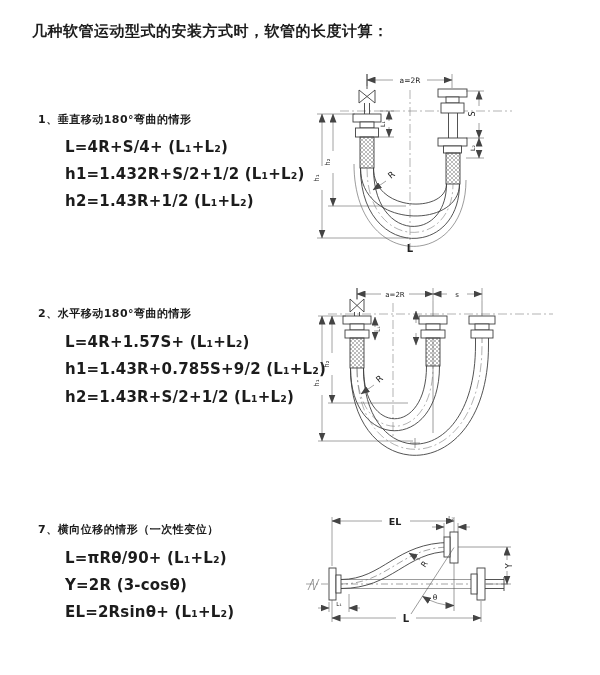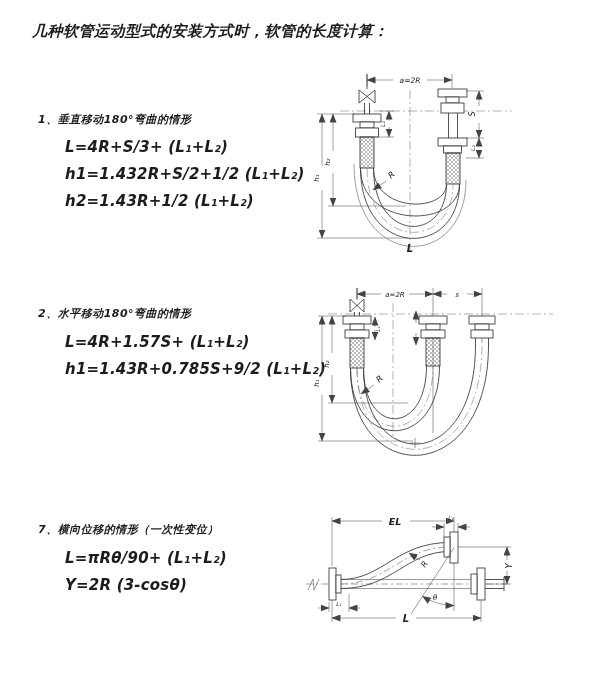--- a/index.html
+++ b/index.html
@@ -1,51 +1,53 @@
 <!DOCTYPE html>
 <html><head>
 <meta charset="utf-8">
 <style>
   html,body{margin:0;padding:0;}
   body{
     width:600px;height:675px;position:relative;background:#ffffff;
     font-family:"DejaVu Sans","Liberation Sans",sans-serif;color:#1c1c1c;overflow:hidden;
   }
-  .page{position:absolute;inset:0;background:#fff;font-style:italic;}
+  .page{position:absolute;inset:0;background:#fff;}
   .title{position:absolute;left:32px;top:22px;font-size:15px;font-weight:700;letter-spacing:.5px;}
   .heading{position:absolute;left:38px;font-size:11px;font-weight:700;letter-spacing:.5px;}
   .formula{position:absolute;left:65px;font-size:15px;font-weight:700;letter-spacing:.2px;}
   .diag{position:absolute;}
   svg text{fill:#222;font-family:"DejaVu Sans","Liberation Sans",sans-serif;}
   svg .geo{stroke:#3f3f3f;fill:none;stroke-width:.9;}
   svg .geof{stroke:#3f3f3f;fill:#ffffff;stroke-width:.9;}
   svg .thin{stroke:#4a4a4a;fill:none;stroke-width:.55;}
   svg .dim{stroke:#555;fill:none;stroke-width:.55;}
   svg .cl{stroke:#666;fill:none;stroke-width:.5;stroke-dasharray:9 3 2 3;}
   svg .cla{stroke:#666;fill:none;stroke-width:.6;stroke-dasharray:7 3 2 3;}
 </style>
 </head>
 <body>
 
 <div class="page">
 
   <div class="title">几种软管运动型式的安装方式时，软管的长度计算：</div>
 
   <div class="heading" style="top:112px">1、垂直移动180°弯曲的情形</div>
-  <div class="formula" style="top:138px">L=4R+S/3+ (L₁+L₂)</div>
+  <div class="formula" style="top:138px">L=4R+S/4+ (L₁+L₂)</div>
   <div class="formula" style="top:165px">h1=1.432R+S/2+1/2 (L₁+L₂)</div>
   <div class="formula" style="top:192px">h2=1.43R+1/2 (L₁+L₂)</div>
 
   <div class="heading" style="top:306px">2、水平移动180°弯曲的情形</div>
   <div class="formula" style="top:333px">L=4R+1.57S+ (L₁+L₂)</div>
   <div class="formula" style="top:360px">h1=1.43R+0.785S+9/2 (L₁+L₂)</div>
+  <div class="formula" style="top:388px">h2=1.43R+S/2+1/2 (L₁+L₂)</div>
 
   <div class="heading" style="top:522px">7、横向位移的情形（一次性变位）</div>
   <div class="formula" style="top:549px">L=πRθ/90+ (L₁+L₂)</div>
   <div class="formula" style="top:576px">Y=2R (3-cosθ)</div>
+  <div class="formula" style="top:603px">EL=2Rsinθ+ (L₁+L₂)</div>
 
   <svg class="diag" style="left:300px;top:66px" width="260" height="196" viewBox="0 0 260 196">
     <defs>
       <marker id="ar1" markerWidth="9" markerHeight="7" refX="8.5" refY="3.5" orient="auto-start-reverse" markerUnits="userSpaceOnUse">
         <path d="M0,0 L9,3.5 L0,7 Z" fill="#444"></path>
       </marker>
       <pattern id="br1" patternUnits="userSpaceOnUse" width="4" height="4">
         <path d="M0,4 L4,0 M0,0 L4,4" stroke="#777" stroke-width="0.5"></path>
       </pattern>
     </defs>

